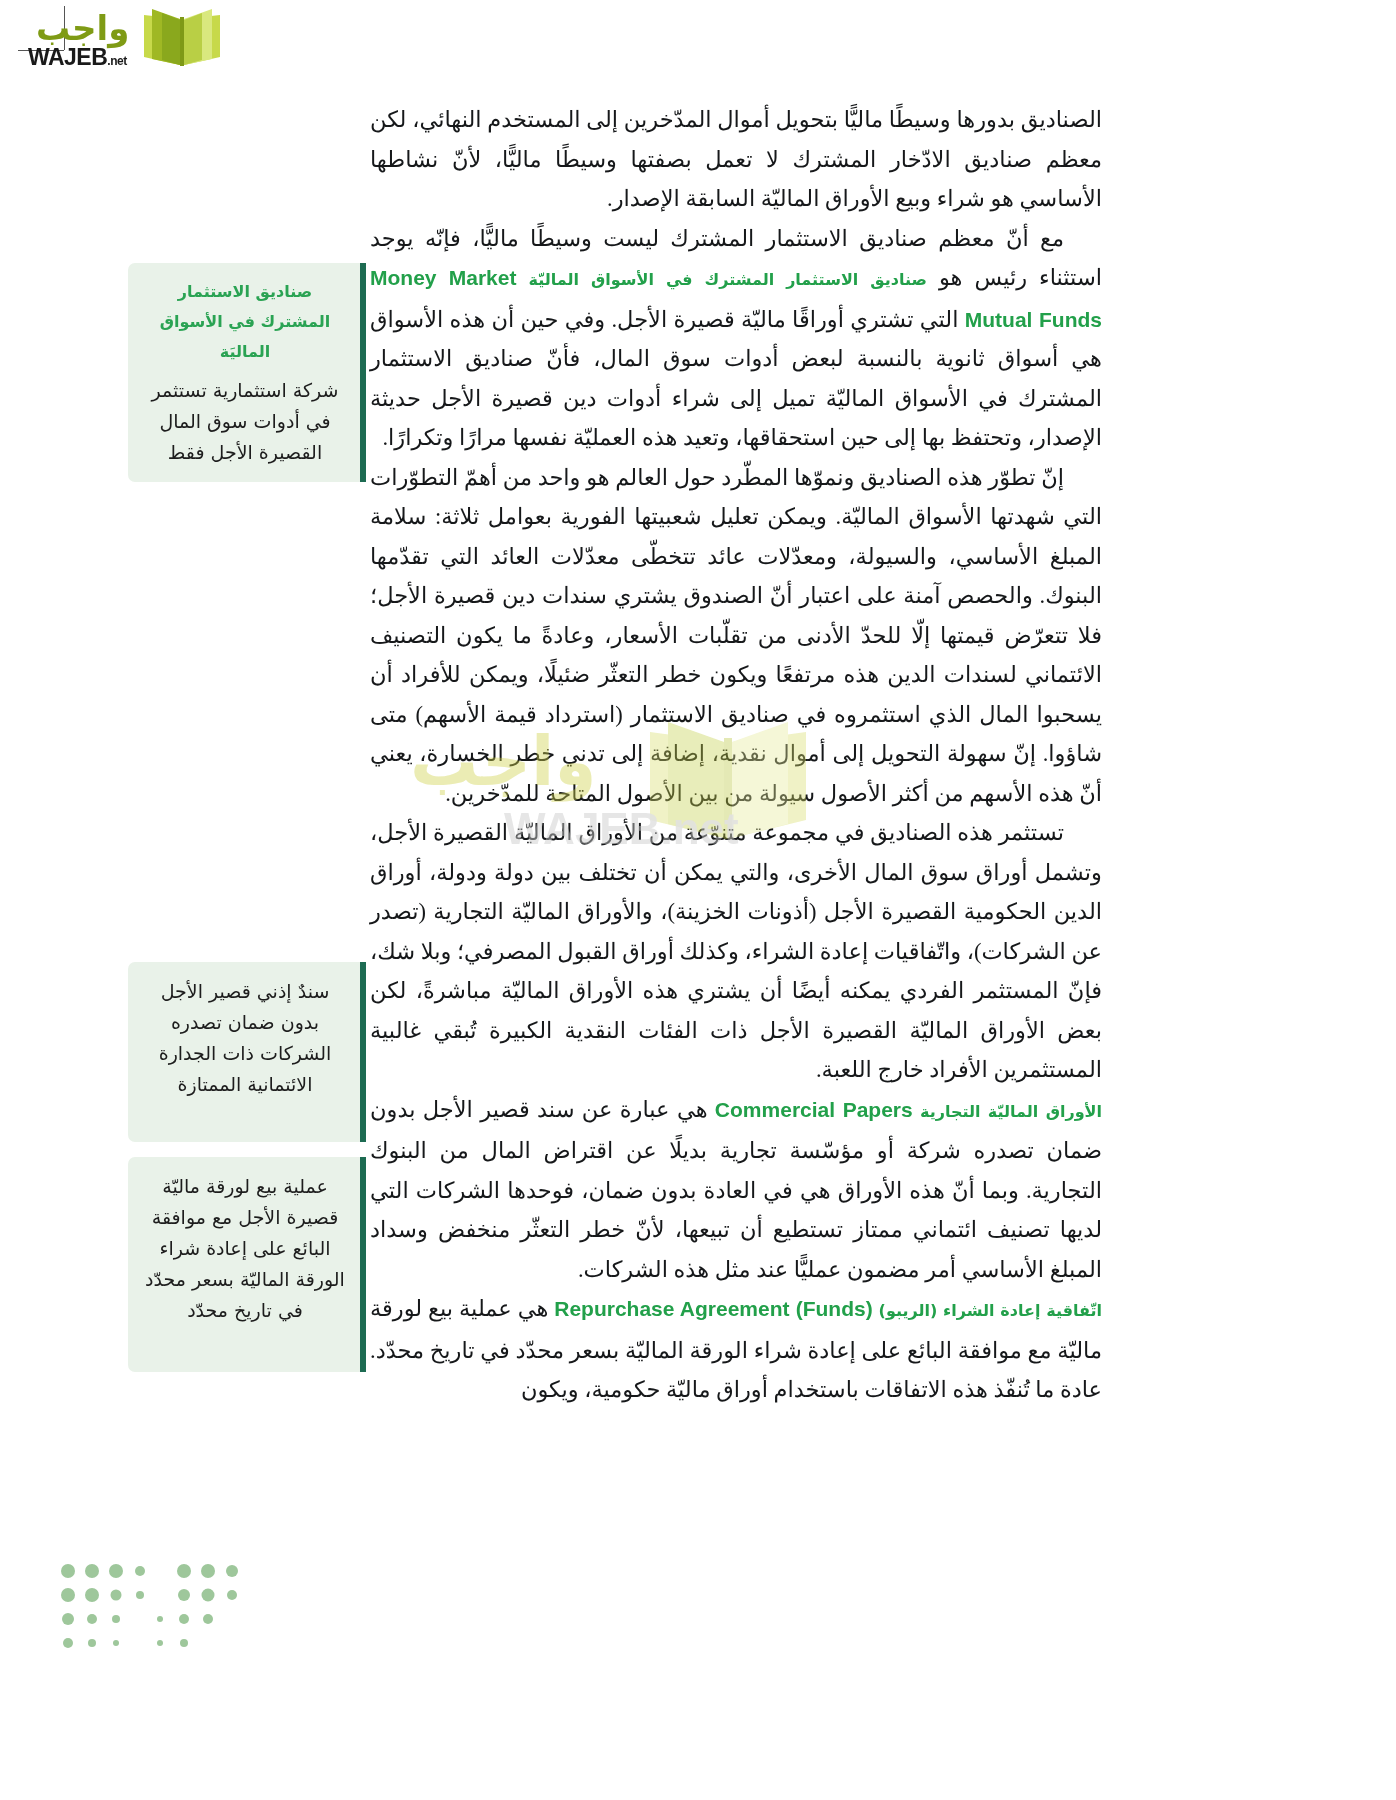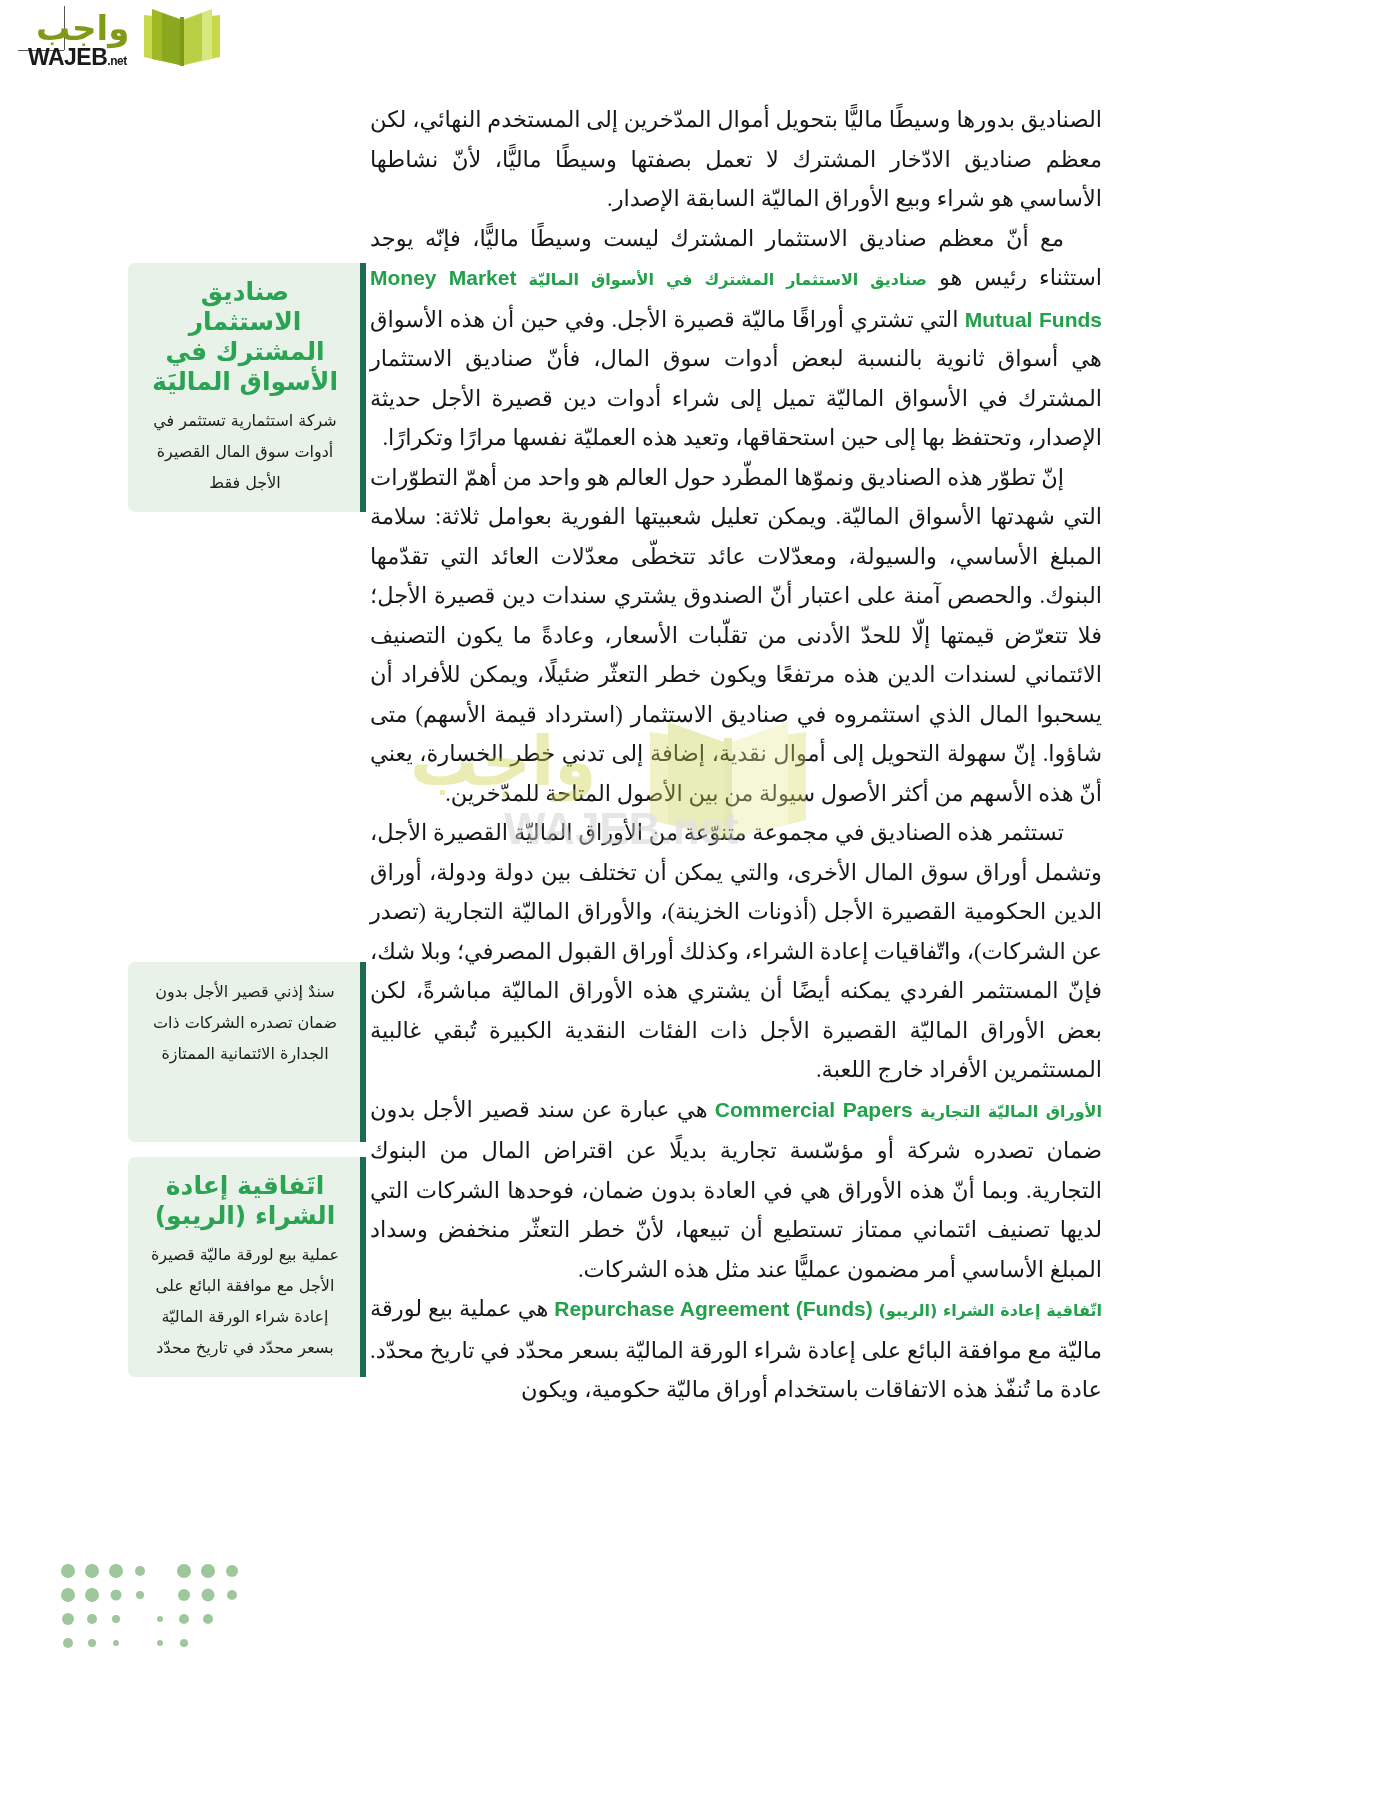--- a/index.html
+++ b/index.html
@@ -51,25 +51,25 @@
     background:#e9f2e9;
     border-radius:7px 0 0 7px;
     border-right:6px solid #1d6b52;
     box-sizing:border-box;
     padding:14px 14px 14px 16px;
     direction:rtl;text-align:center;
   }
   .defbox h4{
     margin:0 0 8px 0;
     font-family:"DejaVu Sans","Liberation Sans",sans-serif;
-    font-weight:bold;font-size:25px;line-height:30px;color:#2aa353;
+    font-weight:bold;font-size:16px;line-height:30px;color:#2aa353;
   }
   .defbox .body{
     font-family:"DejaVu Sans","Liberation Sans",sans-serif;
-    font-size:16px;line-height:31px;color:#1d1d1d;font-weight:normal;
+    font-size:19px;line-height:31px;color:#1d1d1d;font-weight:normal;
   }
   #defbox-0{top:263px;min-height:198px;}
   #defbox-1{top:962px;min-height:180px;}
   #defbox-2{top:1157px;min-height:215px;}
 
   
   .wm{position:absolute;left:392px;top:716px;width:520px;height:170px;
       pointer-events:none;user-select:none;opacity:.55;}
   .wm-ar{
     position:absolute;left:18px;top:6px;
@@ -131,21 +131,20 @@
 
   <div class="side-col">
     <div class="defbox" id="defbox-0">
       <h4>صناديق الاستثمار المشترك في الأسواق الماليَة</h4>
       <div class="body">شركة استثمارية تستثمر في أدوات سوق المال القصيرة الأجل فقط</div>
     </div>
     <div class="defbox" id="defbox-1">
       <div class="body">سندٌ إذني قصير الأجل بدون ضمان تصدره الشركات ذات الجدارة الائتمانية الممتازة</div>
     </div>
     <div class="defbox" id="defbox-2">
-      <h4>اتَفاقية إعادة الشراء (الريبو)</h4>
       <div class="body">عملية بيع لورقة ماليّة قصيرة الأجل مع موافقة البائع على إعادة شراء الورقة الماليّة بسعر محدّد في تاريخ محدّد</div>
     </div>
   </div>
 
   <div class="footer">
     <svg class="dots" viewBox="0 0 180 108">
       <g fill="#9ec79b">
         <circle cx="10" cy="10" r="7"></circle>
           <circle cx="34" cy="10" r="7"></circle>
           <circle cx="58" cy="10" r="7"></circle>

